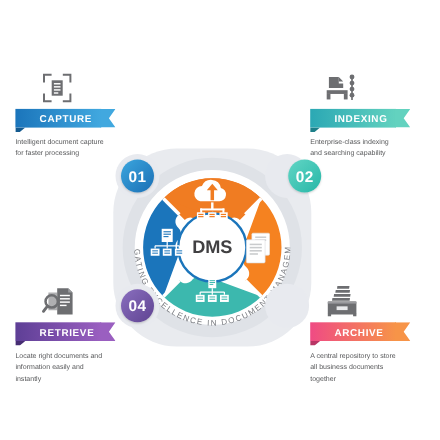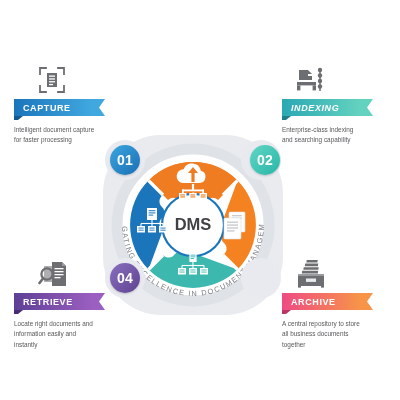--- a/index.html
+++ b/index.html
@@ -21,21 +21,21 @@
 
   .blk-icon{height:32px;display:flex;align-items:flex-end;margin-bottom:5px;}
   .block.left .blk-icon{justify-content:flex-start;padding-left:24px;}
   .block.right .blk-icon{justify-content:flex-start;padding-left:14px;}
 
   
   .ribbon{
     position:relative;height:17px;width:78px;
     display:flex;align-items:center;
     color:#fff;font-size:9px;font-weight:bold;letter-spacing:.6px;
-    padding-left:9px;box-sizing:border-box;
+    padding-left:22px;box-sizing:border-box;
   }
   .ribbon .tail{
     position:absolute;right:-13px;top:0;width:14px;height:17px;
   }
   .ribbon .fold{
     position:absolute;left:0;bottom:-4px;width:9px;height:4px;
   }
   .ribbon-wrap{position:relative;margin-bottom:9px;}
 
   .desc{font-size:6.4px;line-height:1.62;color:#58595b;}
@@ -267,21 +267,21 @@
       </g>
     </svg>
 
     
     <div class="badge-ring" style="left:5px;top:8px;"></div>
     <div class="badge" style="left:10px;top:13px;background:linear-gradient(135deg,#3ba6de,#1b6fb5);">
         <span>01</span>
       </div>
 
     <div class="badge-ring" style="left:141px;top:8px;"></div>
-    <div class="badge" style="left:150px;top:13px;background:linear-gradient(135deg,#62d6c5,#27b6a7);">
+    <div class="badge" style="left:162px;top:13px;background:linear-gradient(135deg,#62d6c5,#27b6a7);">
         <span>02</span>
       </div>
 
     <div class="badge-ring" style="left:141px;top:126px;"></div>
 
     <div class="badge-ring" style="left:5px;top:126px;"></div>
     <div class="badge" style="left:10px;top:131px;background:linear-gradient(135deg,#8a6fbf,#5f4391);text-align:center;">
         <span>04</span>
       </div>
   </div>
@@ -331,21 +331,21 @@
         <line x1="24" y1="3" x2="24" y2="25" stroke="#6d6e71" stroke-width="1.5"></line>
         <g fill="#6d6e71">
           <circle cx="24" cy="4" r="2.2"></circle>
             <circle cx="24" cy="9.5" r="2.2"></circle>
           <circle cx="24" cy="15" r="2.2"></circle>
             <circle cx="24" cy="20.5" r="2.2"></circle>
         </g>
       </svg>
     </div>
     <div class="ribbon-wrap">
-      <div class="ribbon" style="background:linear-gradient(90deg,#2ba8b4,#63d2bf);font-style:italic;">
+      <div class="ribbon" style="background:linear-gradient(90deg,#2ba8b4,#63d2bf);">
         <span>INDEXING</span>
         <svg class="tail" viewBox="0 0 14 17" preserveAspectRatio="none">
           <polygon points="0,0 14,0 8,8.5 14,17 0,17" fill="#63d2bf"></polygon>
         </svg>
         <svg class="fold" viewBox="0 0 9 4" preserveAspectRatio="none">
           <polygon points="0,0 9,0 4,4 0,4" fill="#1d7f89"></polygon>
         </svg>
       </div>
     </div>
     <div class="desc">Enterprise-class indexing and searching capability</div>

